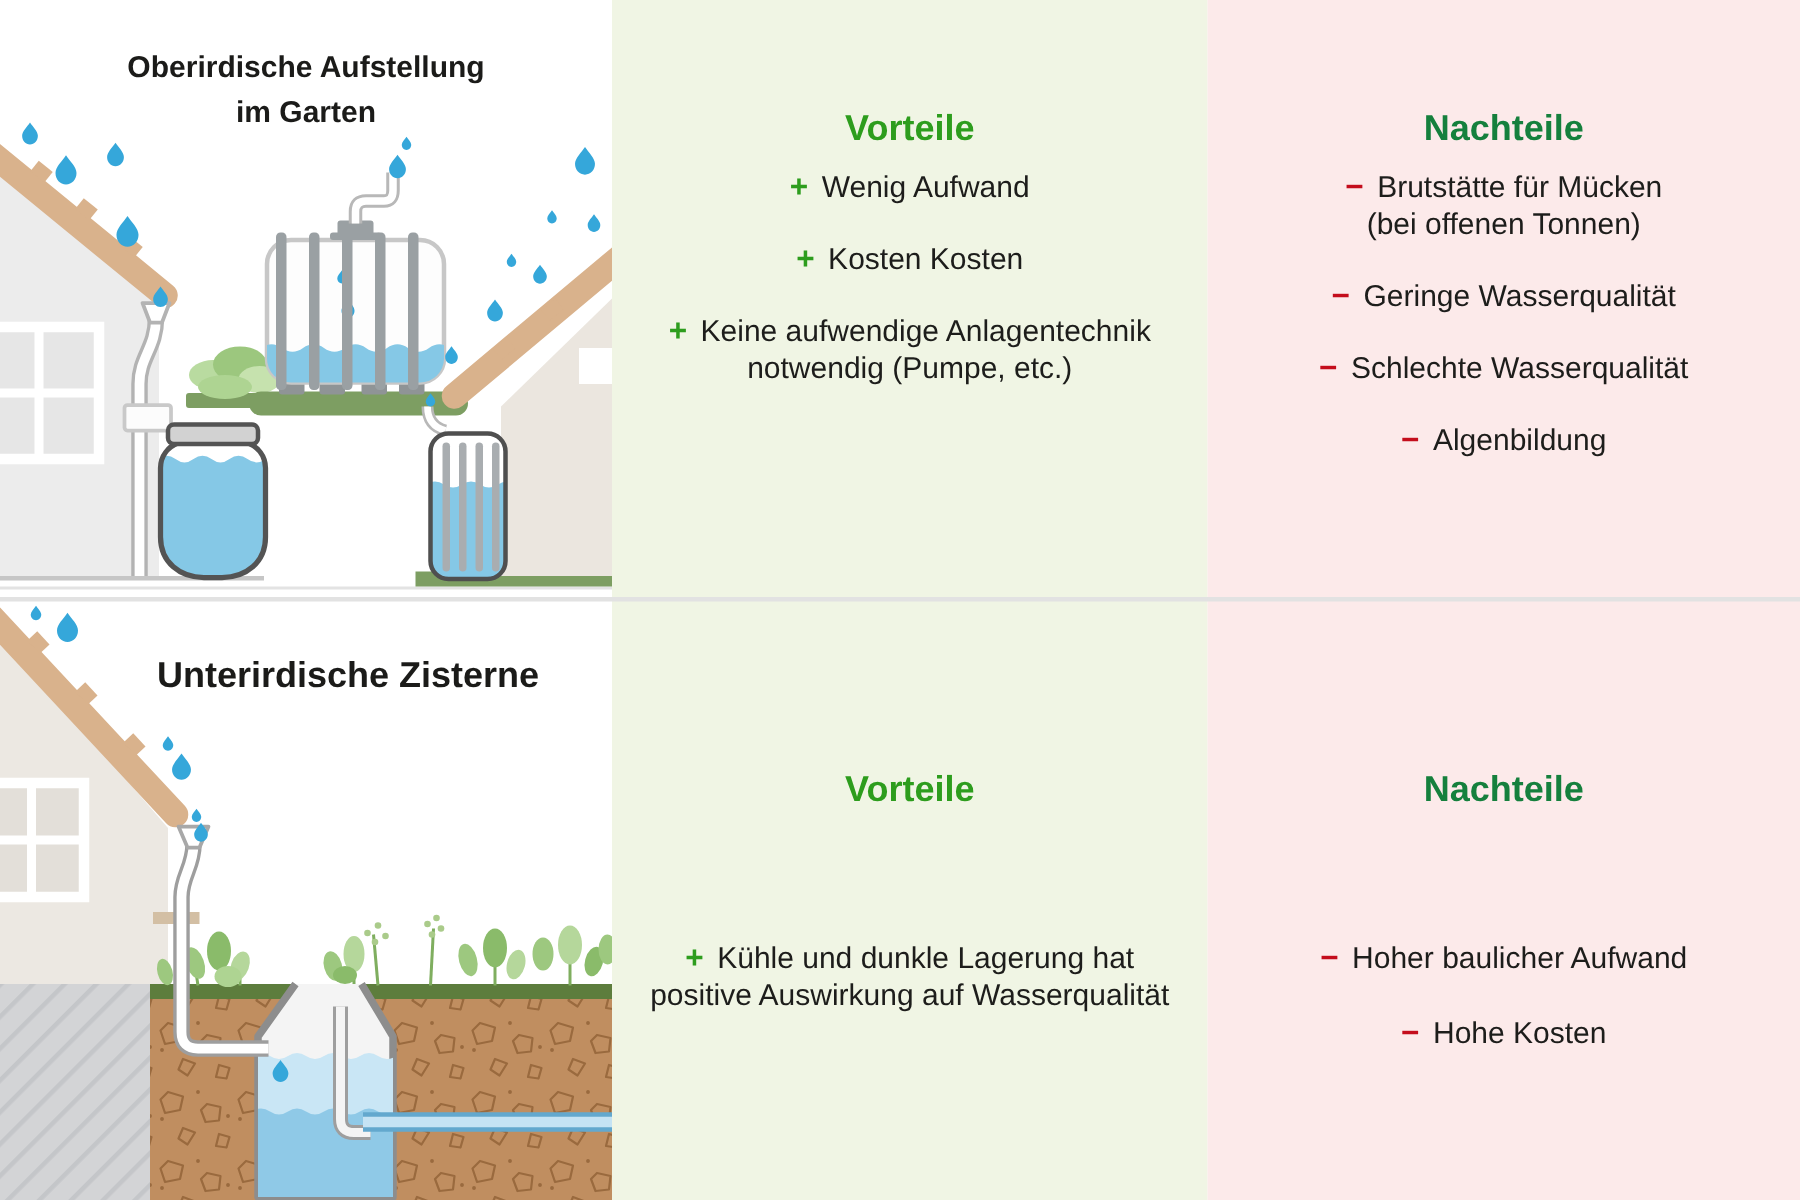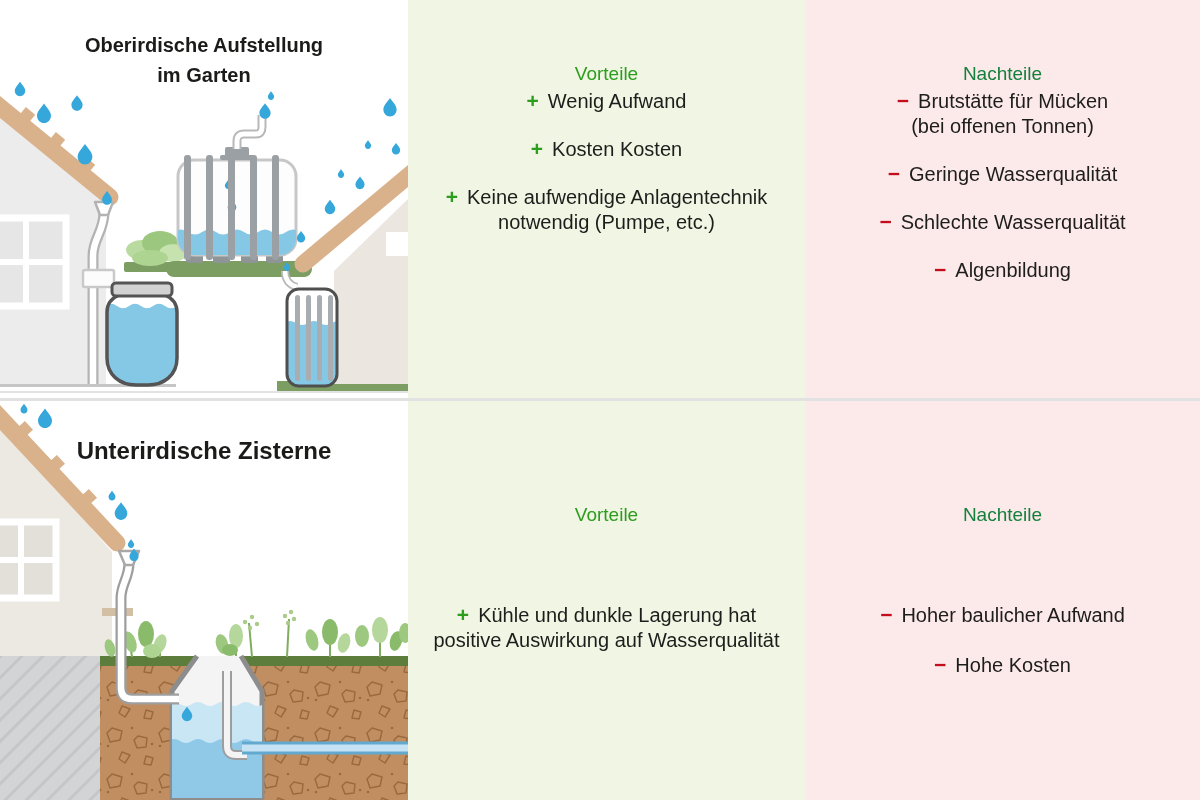--- a/index.html
+++ b/index.html
@@ -6,29 +6,29 @@
   .stage{position:relative;width:1200px;height:800px;background:#ffffff;overflow:hidden;
          font-family:"Liberation Sans",sans-serif;color:#1d1d1b;}
   .col-illustrations{position:absolute;left:0;top:0;width:408px;height:800px;background:#fff;}
   .illus{position:absolute;left:0;width:408px;height:400px;}
   .illus-top{top:0;}
   .illus-bottom{top:400px;}
   .illus svg{position:absolute;left:0;top:0;width:408px;height:400px;display:block;}
   .illus-title{position:absolute;left:0;width:100%;margin:0;text-align:center;font-weight:700;
                color:#1b1b19;white-space:pre-line;letter-spacing:0;}
   .illus-top .illus-title{top:30px;font-size:20px;line-height:30px;}
-  .illus-bottom .illus-title{top:36px;font-size:24px;line-height:30px;}
+  .illus-bottom .illus-title{top:36px;font-size:24px;line-height:30px;padding-left:28px;}
   .col{position:absolute;top:0;height:800px;}
   .col-adv{left:408px;width:397px;background:#f0f5e4;}
   .col-dis{left:805px;width:395px;background:#fceaea;}
   .cell{position:absolute;left:0;width:100%;height:400px;box-sizing:border-box;
         display:flex;flex-direction:column;align-items:center;}
   .row-top{top:0;padding-top:60px;}
   .row-bottom{top:400px;padding-top:101px;}
-  .heading{margin:0;font-size:19px;line-height:28px;font-weight:400;}
+  .heading{margin:12px;font-size:24px;line-height:28px;font-weight:700;}
   .heading.adv{color:#2d9d1d;}
   .heading.dis{color:#15803d;}
   .items{display:flex;flex-direction:column;gap:22px;width:100%;}
   .row-bottom .items{margin-top:73px;gap:24px;}
   .item{text-align:center;font-size:20px;line-height:25px;color:#1d1d1b;}
   .marker{font-weight:700;margin-right:9px;font-size:21px;}
   .marker.plus{color:#2d9d1d;}
   .marker.minus{color:#c40d1c;}
   .row-divider{position:absolute;left:0;top:398px;width:1200px;height:3px;background:#e2e2e2;}
 </style>

